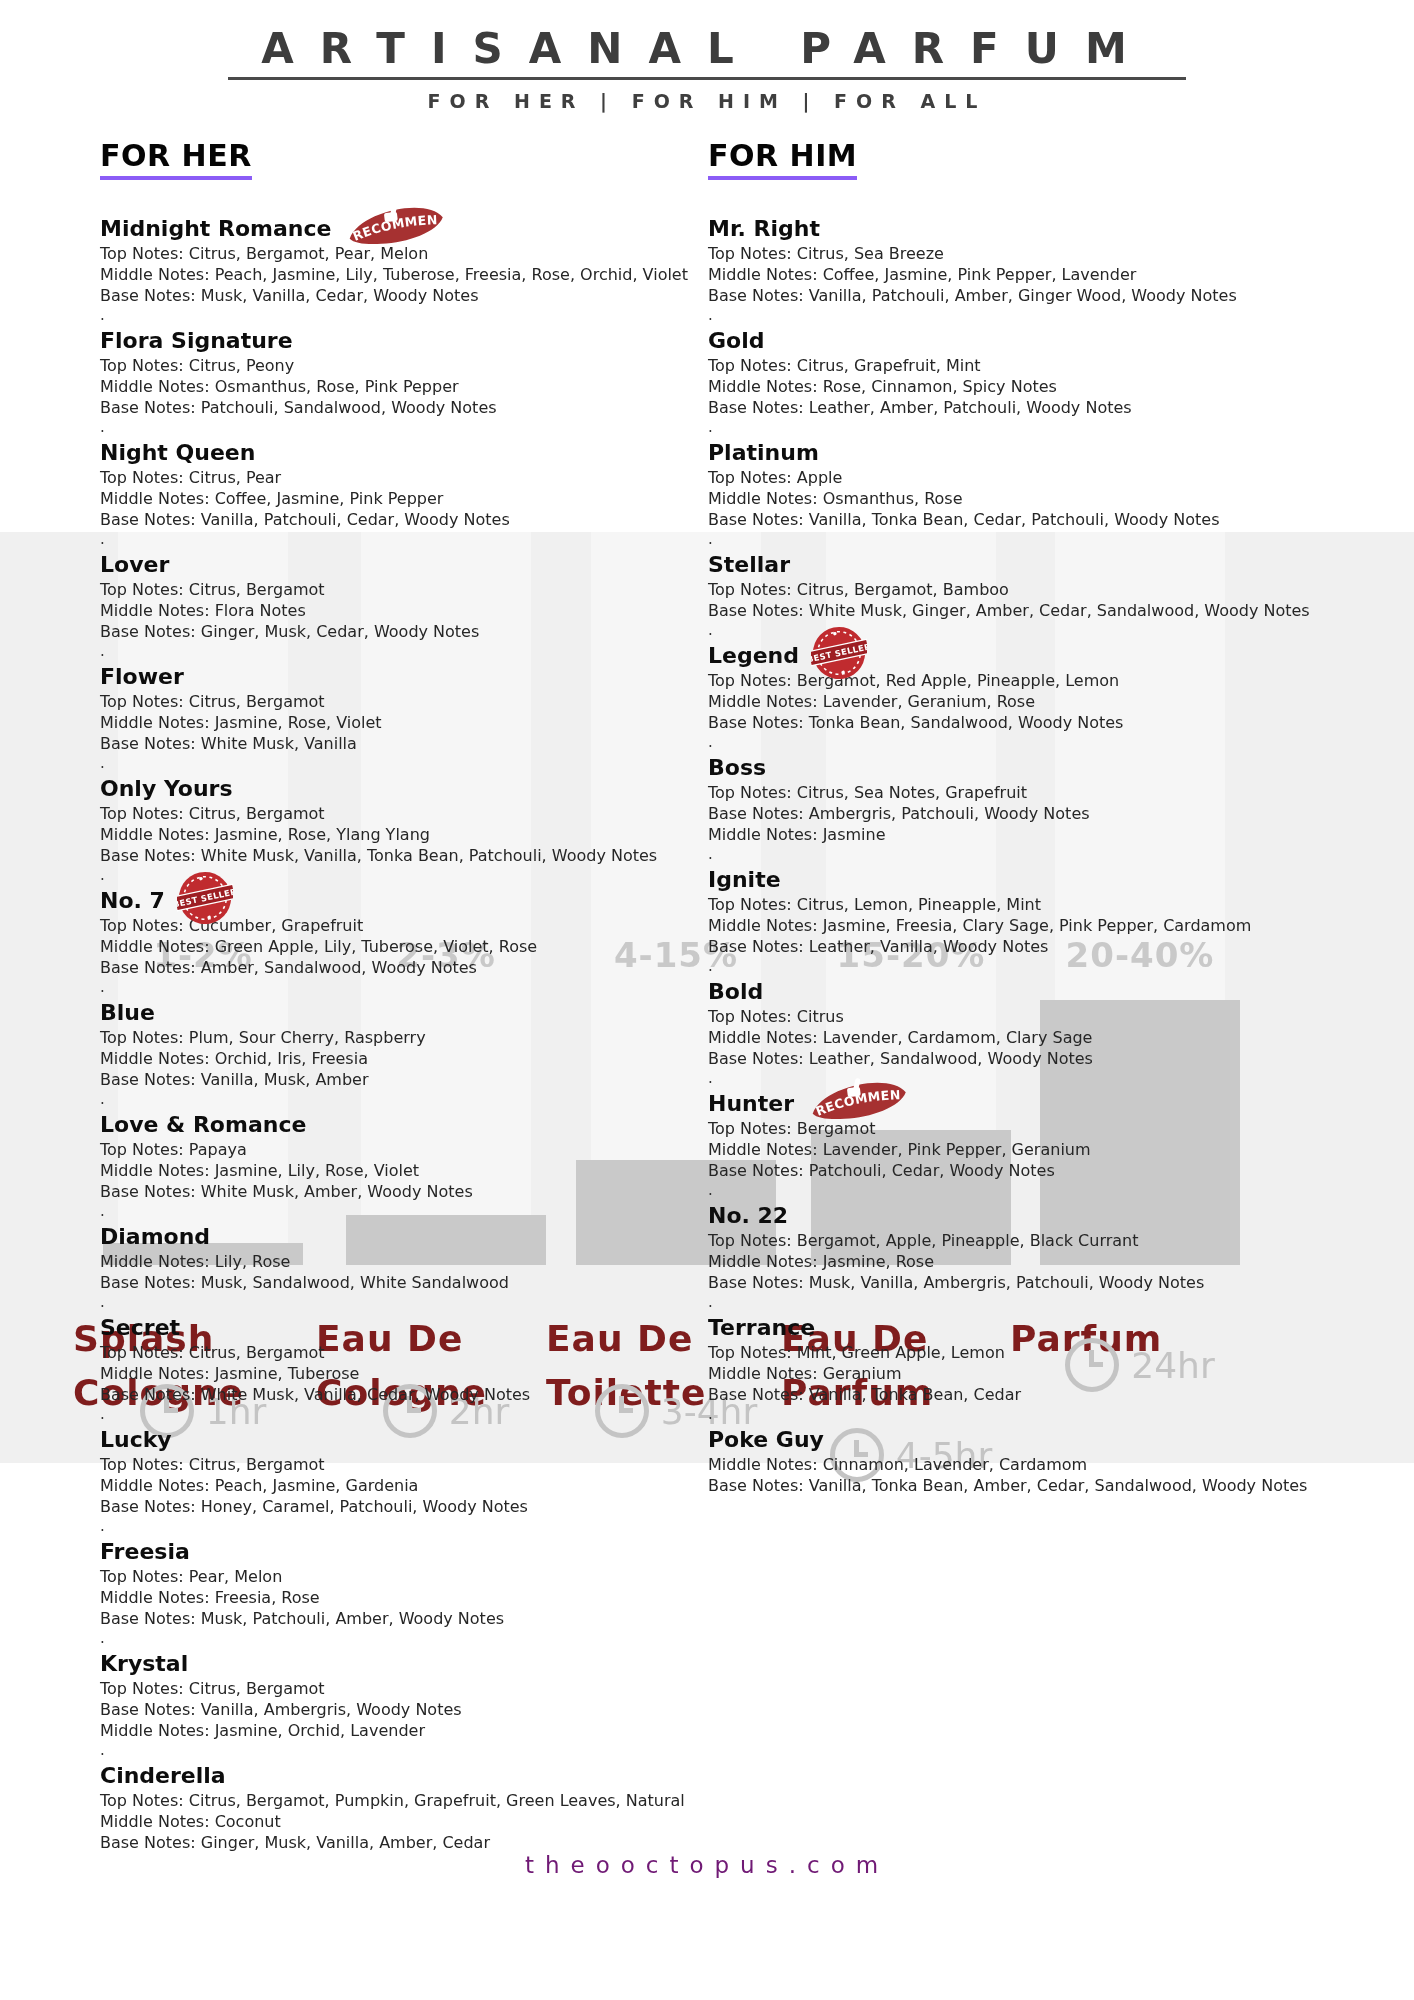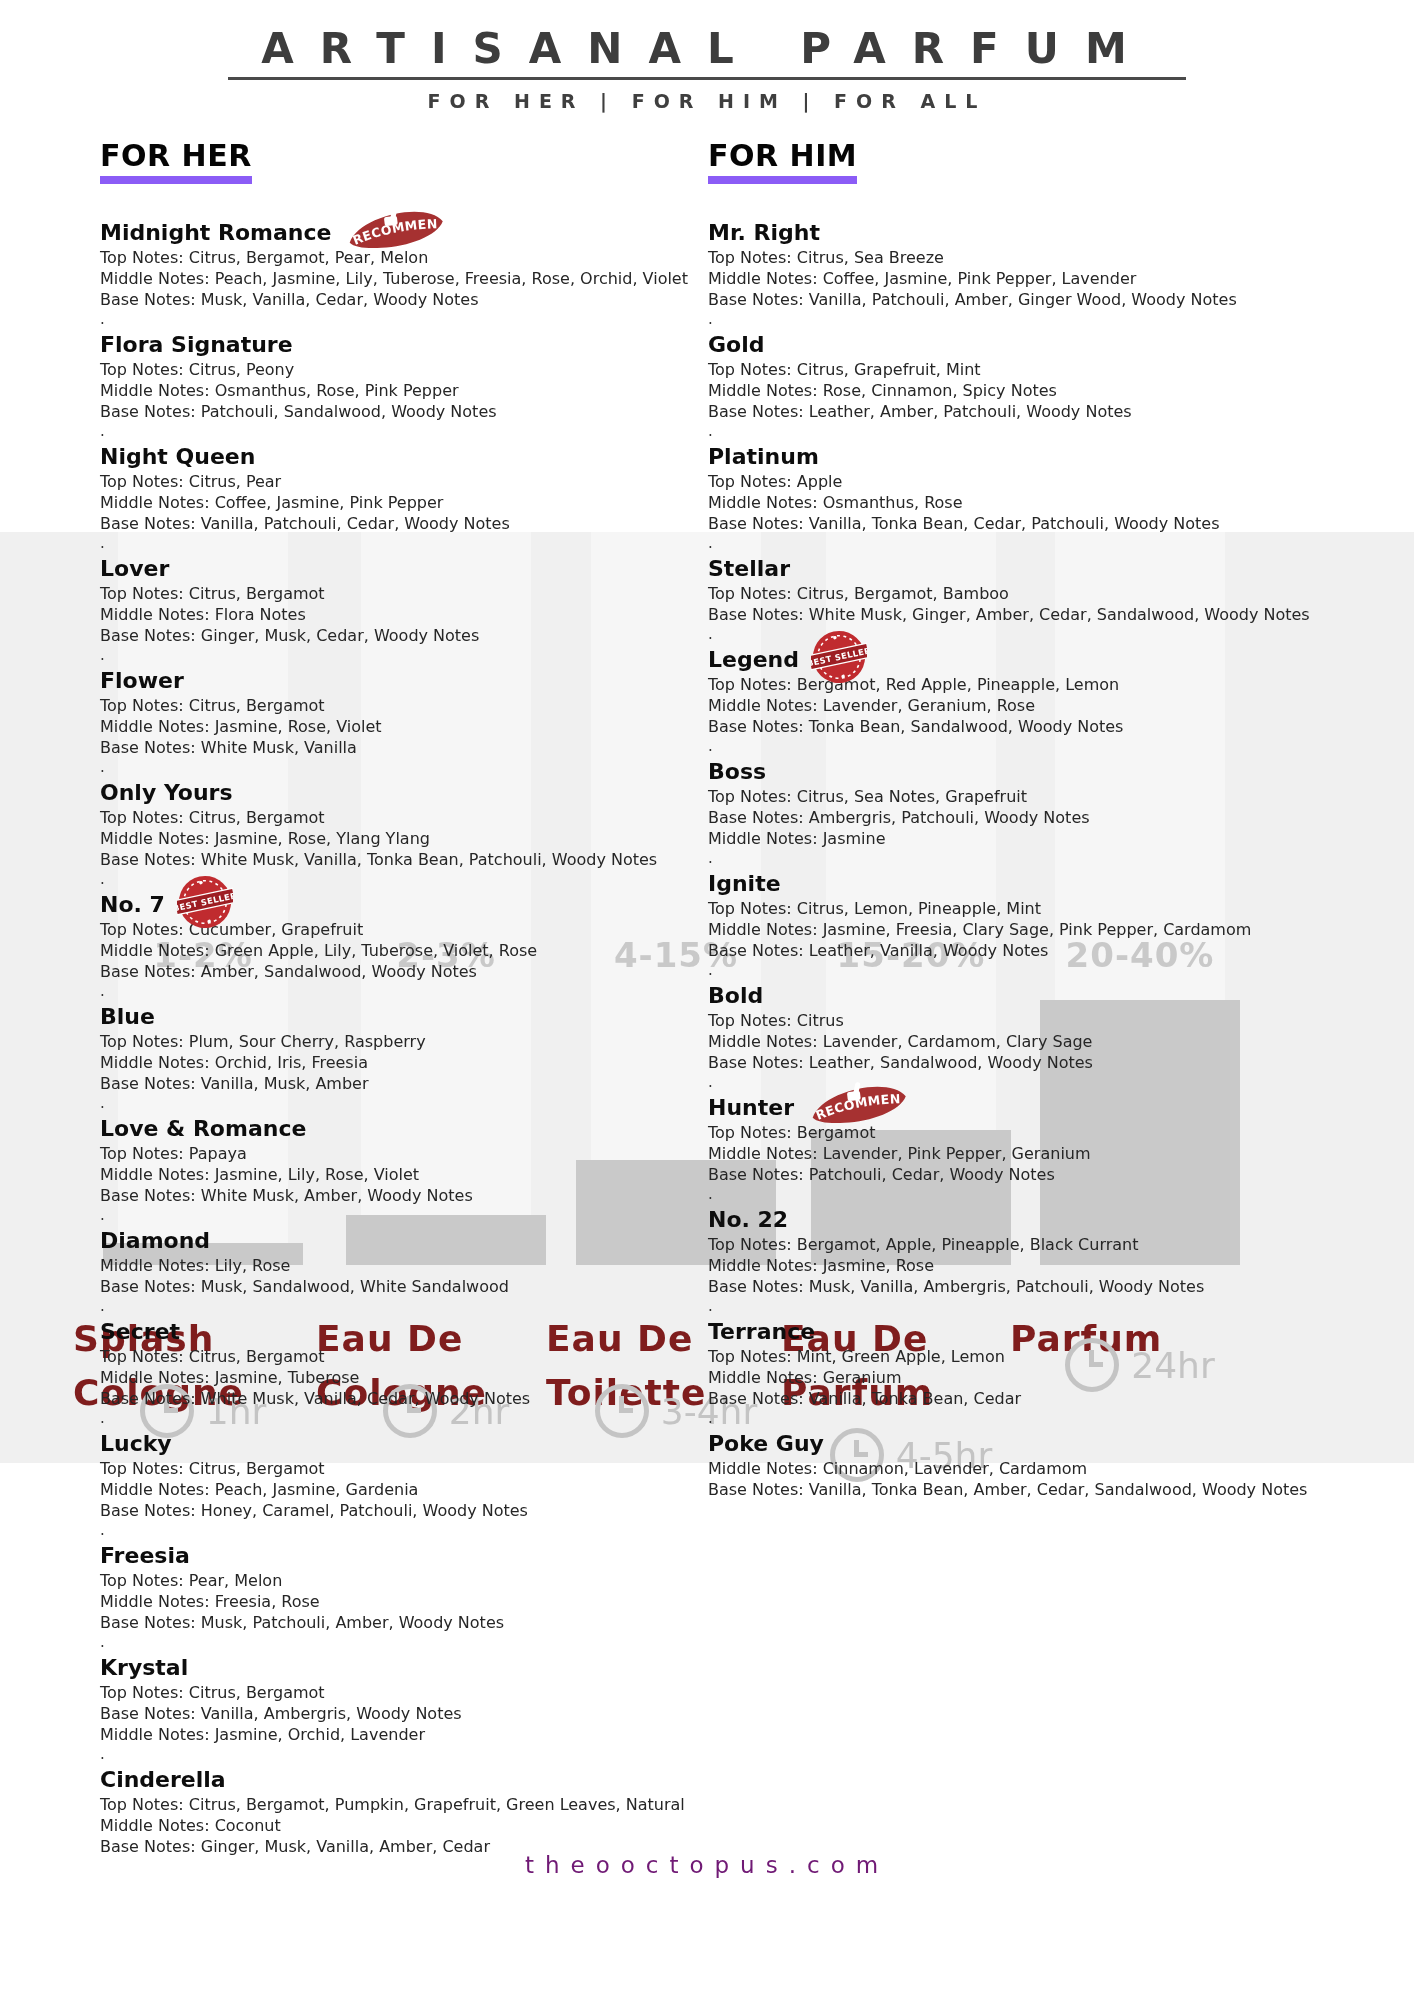--- a/index.html
+++ b/index.html
@@ -27,21 +27,21 @@
   .clock{width:44px;height:44px;border:5px solid #c4c4c4;border-radius:50%;position:relative;flex:0 0 auto;}
   .clock::before{content:"";position:absolute;left:19px;top:7px;width:5px;height:16px;background:#c4c4c4;}
   .clock::after{content:"";position:absolute;left:19px;top:19px;width:14px;height:5px;background:#c4c4c4;}
   .wm-dur{font-size:36px;font-weight:400;color:#c4c4c4;}
 
   
   .col{position:absolute;top:138px;z-index:1;}
   .col-left{left:100px;width:606px;}
   .col-right{left:708px;width:700px;}
   .sec-title{display:inline-block;font-size:30px;font-weight:800;color:#050505;
-             border-bottom:8px solid #8b5cf6;padding-bottom:3px;margin:0 0 36px 0;letter-spacing:.5px;}
+             border-bottom:4px solid #8b5cf6;padding-bottom:3px;margin:0 0 36px 0;letter-spacing:.5px;}
   .items{}
   .item{margin-bottom:8px;}
   .item-head{display:flex;align-items:center;gap:12px;height:24px;margin-bottom:3px;}
   .item-name{font-size:22px;font-weight:700;color:#0d0d0d;white-space:nowrap;}
   .note{font-size:16px;line-height:21px;color:#262626;white-space:nowrap;}
   .dot{font-size:15px;line-height:10px;color:#333;margin-top:4px;}
 
   
   .badge{display:inline-block;position:relative;flex:0 0 auto;}
   .badge svg{display:block;}

